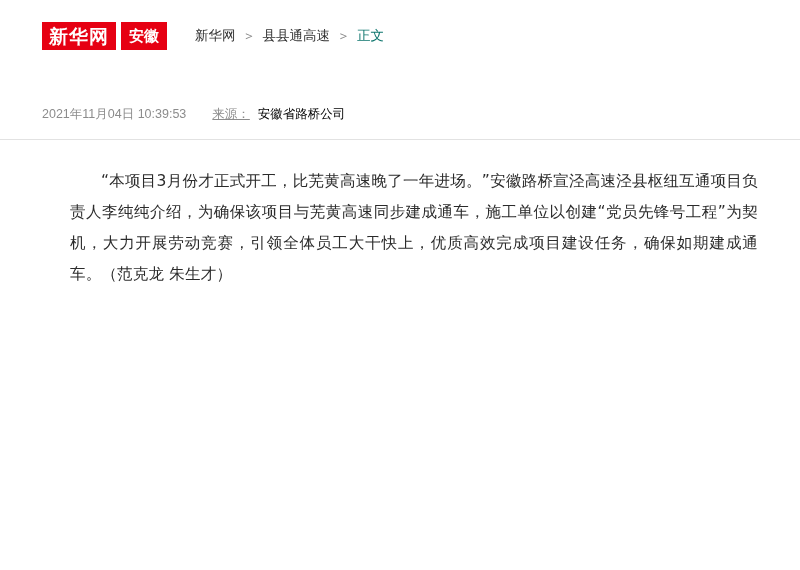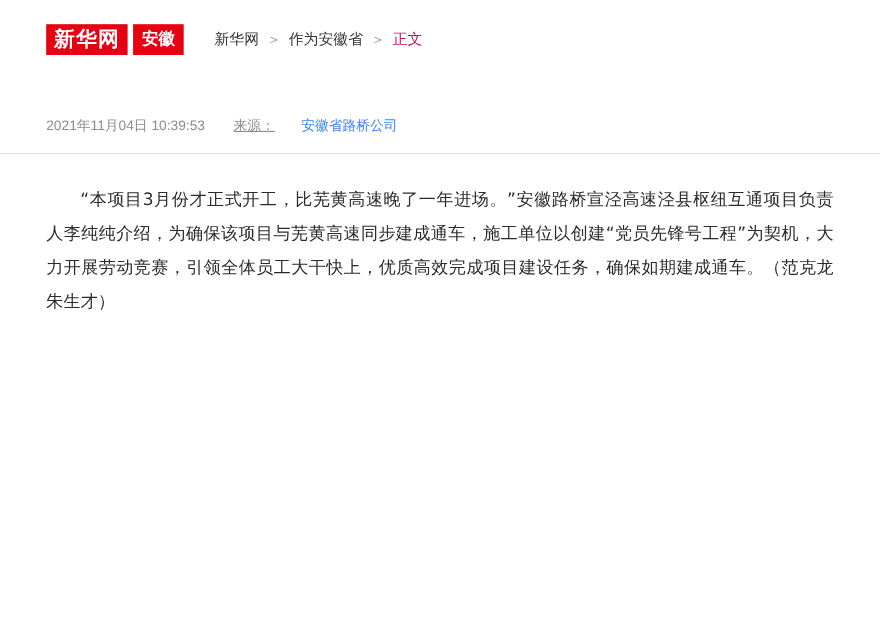--- a/index.html
+++ b/index.html
@@ -60,21 +60,21 @@
   }
   .breadcrumb {
     margin-left: 28px;
     font-size: 13.5px;
     color: #3a3a3a;
     display: flex;
     align-items: center;
     white-space: nowrap;
   }
   .breadcrumb .crumb { color: #333; }
-  .breadcrumb .crumb.current { color: #be185d; }
+  .breadcrumb .crumb.current { color: #0f766e; }
   .breadcrumb .sep {
     color: #8a8a8a;
     margin: 0 7px;
     font-size: 13px;
   }
 
   
   .title-area {
     padding: 16px 42px 0 42px;
   }
@@ -95,22 +95,22 @@
     color: #8c8c8c;
     padding-bottom: 16px;
   }
   .meta .date { color: #8c8c8c; }
   .meta .source-label {
     margin-left: 26px;
     color: #8c8c8c;
     text-decoration: underline;
   }
   .meta .source-value {
-    margin-left: 24px;
-    color: #3b82f6;
+    margin-left: 8px;
+    color: #000000;
   }
   .divider {
     height: 1px;
     background: #e2e2e2;
     margin: 0 0 0 0;
   }
 
   
   .article-body {
     padding: 26px 42px 0 42px;
@@ -118,36 +118,36 @@
   .article-body p {
     margin: 0 0 22px 0;
     font-size: 15.5px;
     line-height: 2.0;
     color: #2b2b2b;
     text-align: justify;
     text-indent: 2em;
     letter-spacing: 0.2px;
     font-family: "DejaVu Sans", sans-serif;
   }
-  .article-body p.last { margin-bottom: 0; }
+  .article-body p.last { margin-bottom: 0; margin-left: 28px; }
 </style>
 </head>
 <body>
 
 <div class="page">
 
   <div class="header">
     <div class="logo-wrap">
       <div class="logo-main">新华网</div>
       <div class="logo-sub">安徽</div>
     </div>
     <nav class="breadcrumb">
       <span class="crumb">新华网</span>
       <span class="sep">＞</span>
-      <span class="crumb">作为安徽省</span>
+      <span class="crumb">县县通高速</span>
       <span class="sep">＞</span>
       <span class="crumb current">正文</span>
     </nav>
   </div>
 
   <div class="title-area">
     <div class="meta">
       <span class="date">2021年11月04日 10:39:53</span>
       <span class="source-label">来源：</span>
       <span class="source-value">安徽省路桥公司</span>

